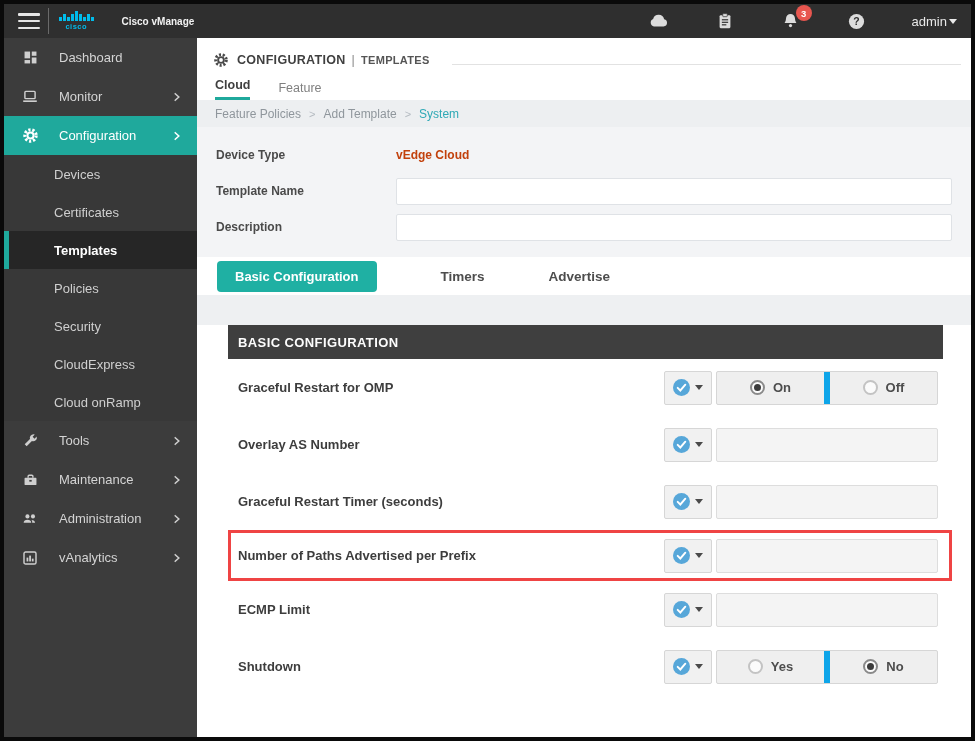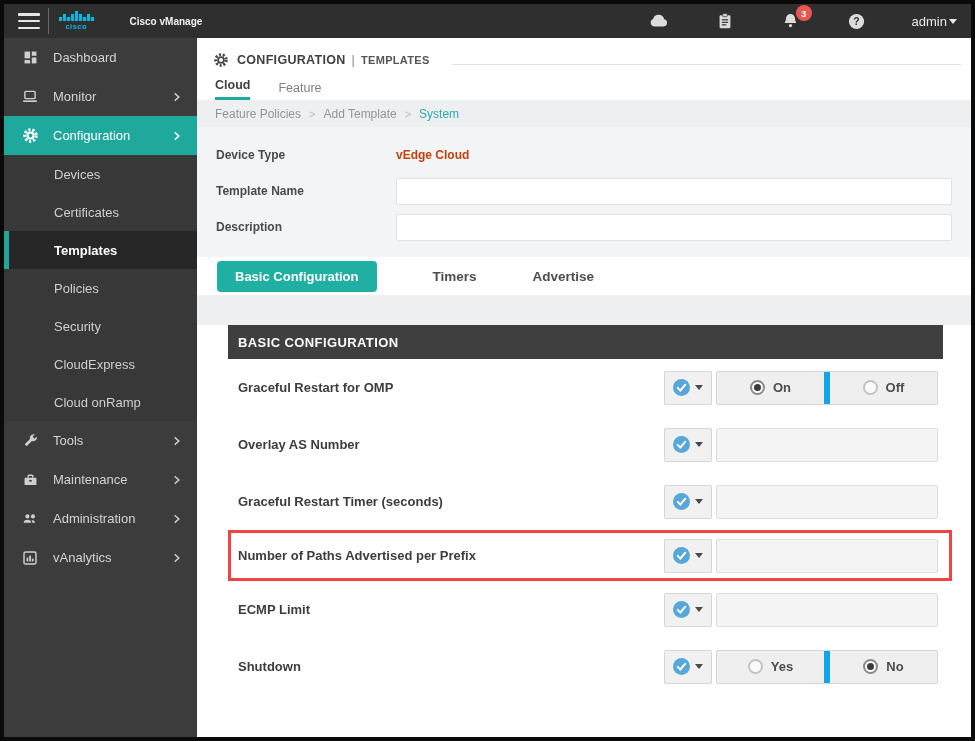--- a/index.html
+++ b/index.html
@@ -7,41 +7,41 @@
   body { font-family:"Liberation Sans", sans-serif; }
 
   .frame { position:relative; width:975px; height:741px; background:#fff;
            border:4px solid #0a0a0a; overflow:hidden; display:flex; flex-direction:column; }
 
   
   .topbar { height:34px; background:#2f2f2f; display:flex; align-items:center; flex:0 0 34px; padding:0 14px 0 10px; }
   .hamburger { width:22px; height:16px; display:flex; flex-direction:column; justify-content:space-between; cursor:pointer; margin:0 8px 0 4px; }
   .hamburger span { height:2.5px; background:#e6e6e6; border-radius:1px; }
   .topbar-divider { width:1px; height:26px; background:#6a6a6a; margin-right:10px; }
-  .brand { display:flex; align-items:center; gap:16px; }
+  .brand { display:flex; align-items:center; gap:8px; }
   .cisco-logo { display:flex; flex-direction:column; align-items:center; }
   .cisco-bars { display:flex; align-items:flex-end; gap:1.5px; height:10px; }
   .cisco-bars i { width:2.5px; background:#00bceb; display:block; }
   .cisco-word { font-size:7.5px; font-weight:bold; color:#00bceb; letter-spacing:.5px; margin-top:1px; }
   .brand-title { color:#f2f2f2; font-size:10px; font-weight:bold; margin-left:20px; }
   .topbar-right { margin-left:auto; display:flex; align-items:center; gap:44px; }
   .tb-icon { position:relative; width:22px; height:20px; display:flex; align-items:center; justify-content:center; cursor:pointer; }
   .badge { position:absolute; top:-6px; right:-10px; min-width:16px; height:16px; border-radius:8px; background:#e8564f;
            color:#fff; font-size:9.5px; font-weight:bold; display:flex; align-items:center; justify-content:center; }
   .admin { display:flex; align-items:center; gap:2px; color:#e9e9e9; font-size:13px; cursor:pointer; }
   .caret-down { width:0; height:0; border-left:4.5px solid transparent; border-right:4.5px solid transparent; border-top:5px solid #e9e9e9; }
 
   
   .layout { flex:1; display:flex; min-height:0; }
 
   
   .sidebar { width:193px; flex:0 0 193px; background:#3c3c3c; color:#d4d4d4; overflow:hidden; }
   .nav-item { height:39px; display:flex; align-items:center; padding:0 14px 0 16px; font-size:13px; cursor:pointer; }
   .nav-item .ni-icon { width:20px; display:flex; justify-content:center; color:#cfcfcf; }
-  .nav-item .ni-label { margin-left:13px; }
+  .nav-item .ni-label { margin-left:19px; }
   .nav-item .ni-chev { margin-left:auto; color:#cfcfcf; display:flex; }
   .nav-item.active { background:#1fa99c; color:#fff; }
   .nav-item.active .ni-icon, .nav-item.active .ni-chev { color:#fff; }
   .subnav { background:#383838; }
   .sub-item { height:38px; display:flex; align-items:center; padding-left:50px; font-size:13px; color:#cfcfcf; cursor:pointer; position:relative; }
   .sub-item.active { background:#262626; color:#fff; font-weight:bold; }
   .sub-item.active::before { content:""; position:absolute; left:0; top:0; bottom:0; width:5px; background:#1fa99c; }
 
   
   .content { flex:1; background:#fff; display:flex; flex-direction:column; position:relative; min-width:0; }
@@ -63,21 +63,21 @@
   .crumb.current { color:#2fa9b6; }
 
   .form-area { background:#f3f4f6; padding:10px 0 12px 0; }
   .form-row { display:flex; align-items:center; min-height:36px; padding:0 19px; }
   .form-label { width:180px; font-size:12px; font-weight:bold; color:#4a4a4a; flex:0 0 180px; }
   .form-value { font-size:12px; font-weight:bold; color:#c2410c; }
   .form-input { flex:1; height:27px; background:#fff; border:1px solid #dfe2e6; border-radius:2px; font-size:12px; padding:0 8px; color:#444; outline:none; }
 
   .tabstrip { background:#fff; display:flex; align-items:center; height:38px; padding-left:20px; gap:56px; }
   .ts-btn { background:#1fb0a3; color:#fff; font-size:13px; font-weight:bold; padding:8px 18px; border-radius:4px; border:none; cursor:pointer; }
-  .ts-tab { font-size:13.5px; font-weight:bold; color:#4d4d4d; cursor:pointer; }
+  .ts-tab { font-size:13.5px; font-weight:bold; color:#4d4d4d; cursor:pointer;margin-left:8px; }
 
   .gray-gap { height:30px; background:#eef0f2; }
 
   .card { flex:1; background:#fff; padding-top:0; }
   .section-header { margin:0 28px 0 31px; height:34px; background:#3f3f3f; color:#fdfdfd; display:flex; align-items:center;
                     padding-left:10px; font-size:13px; font-weight:bold; letter-spacing:.4px; }
   .cfg-row { display:flex; align-items:center; height:57px; padding:0 33px 0 41px;gap:24px; }
   .cfg-label { font-size:13px; font-weight:bold; color:#3d3d3d; }
   .cfg-controls { margin-left:auto; display:flex; align-items:center; gap:4px; }
 

